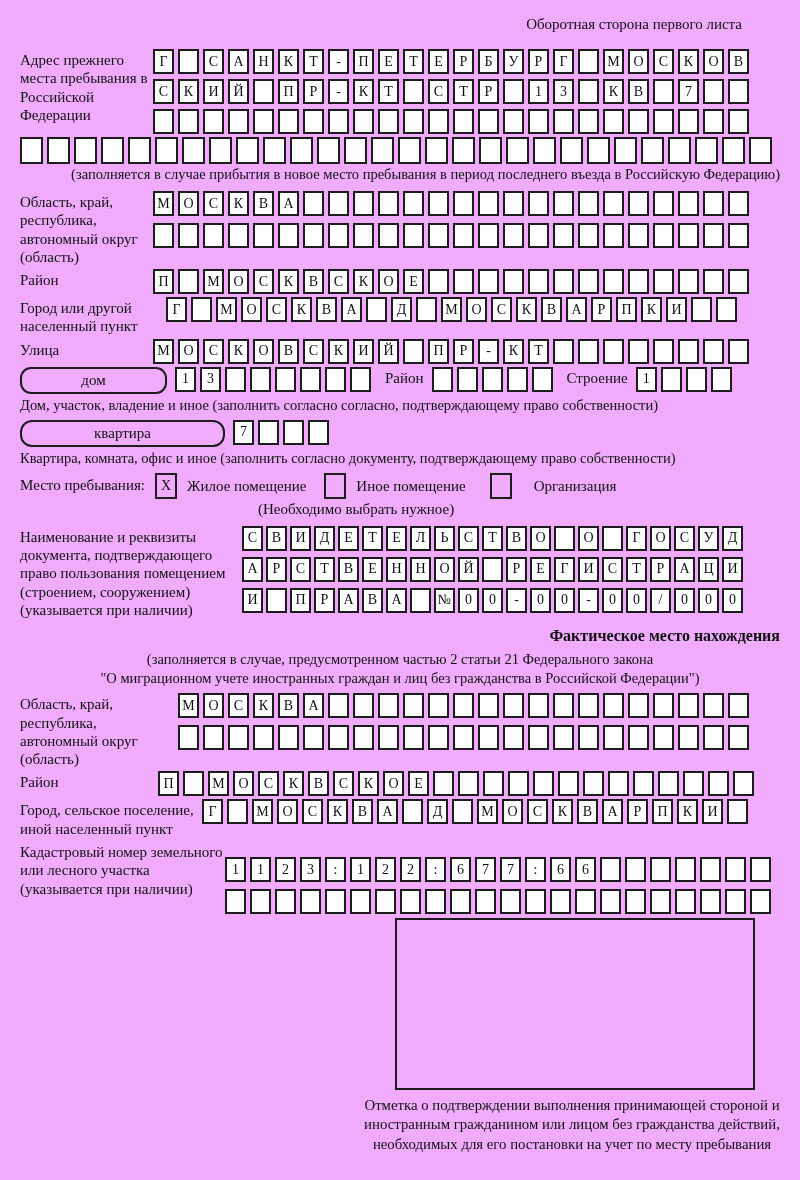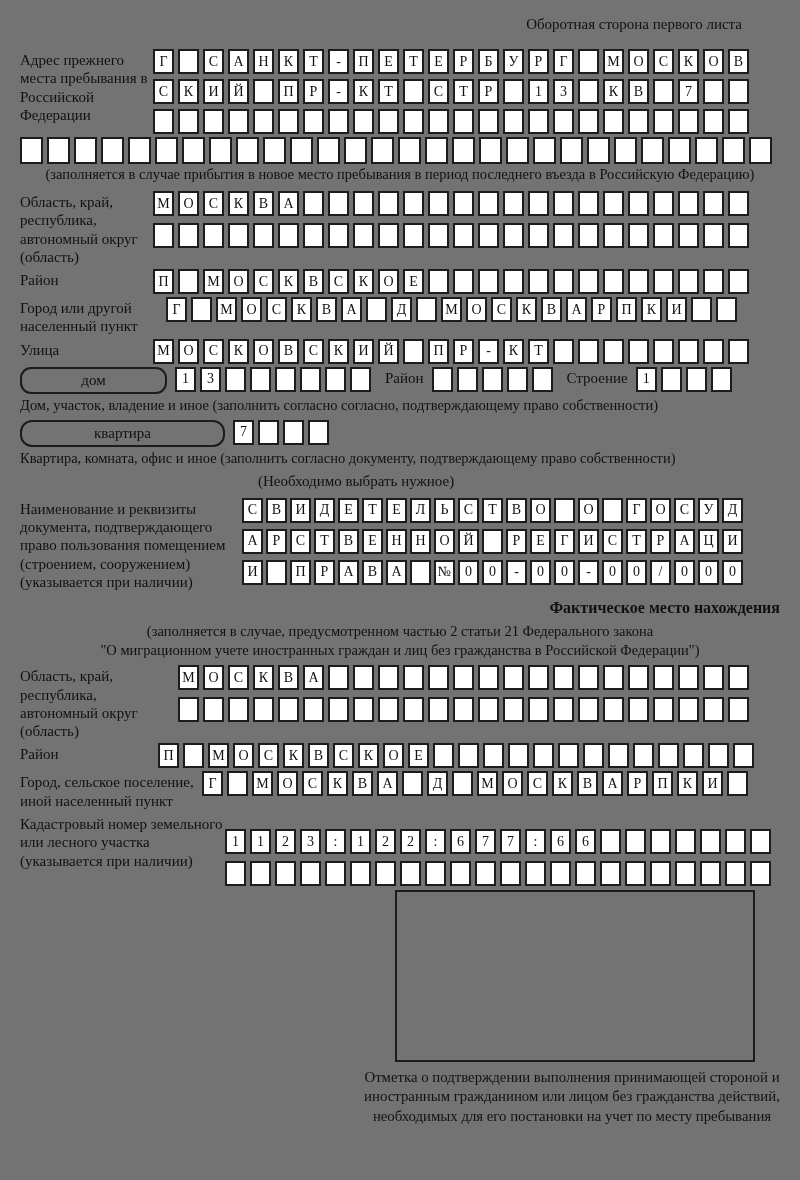--- a/index.html
+++ b/index.html
@@ -1,40 +1,40 @@
 <!DOCTYPE html>
 <html><head>
 <meta charset="utf-8">
 <style>
   html,body{margin:0;padding:0;background:#fff;}
   .page{
     width:800px;height:1180px;box-sizing:border-box;
     padding:4px 20px 0;
     font-family:"Liberation Serif","DejaVu Serif",serif;
-    font-size:15px;color:#111;background:#737373;overflow:hidden;
+    font-size:15px;color:#111;background:#f0abfc;overflow:hidden;
   }
   .side-note{text-align:right;margin:12px 38px 16px 0;font-size:15px;}
   .row{display:flex;align-items:flex-start;margin-bottom:3px;}
   .label{line-height:1.22;flex:none;padding-top:2px;}
   .w130{width:133px;}
   .w140{width:138px;}
   .w158{width:158px;}
   .w182{width:182px;}
   .w205{width:205px;}
   .col{display:flex;flex-direction:column;}
   .cells-row{display:flex;flex:none;}
   .mb5{margin-bottom:5px;}
   .cell{
     flex:none;box-sizing:border-box;width:21px;height:25px;margin-right:4px;
     border:2px solid #1c1c1c;display:flex;align-items:center;justify-content:center;
     font-size:14px;line-height:1;background:#fff;
   }
   .big-row .cell{width:23px;height:27px;margin-right:4px;}
   .doc-rows .cell{margin-right:3px;}
-  .caption{font-size:14.5px;text-align:center;margin:2px 0 8px;}
+  .caption{font-size:14.5px;text-align:right;margin:2px 0 8px;}
   .caption-left{font-size:14.5px;margin:1px 0 6px;}
   .sec-title{text-align:center;font-weight:bold;font-size:16px;margin:2px 0 8px;}
   .sub-title{text-align:right;font-weight:bold;font-size:16px;margin:8px 0 6px;}
   .sub-note{text-align:center;font-size:14.5px;margin:0 0 2px;}
   .wide-box{
     flex:none;box-sizing:border-box;height:27px;border:2px solid #1c1c1c;
     display:flex;align-items:center;justify-content:center;margin-right:8px;
   }
   .house-box{width:147px;border-radius:11px;}
   .apt-box{width:205px;border-radius:12px;}
@@ -360,20 +360,29 @@
     <div class="wide-box apt-box">квартира</div>
     <div class="cells-row">
         <div class="cell">7</div>
         <div class="cell"></div>
         <div class="cell"></div>
         <div class="cell"></div>
       </div>
   </div>
   <div class="caption-left">Квартира, комната, офис и иное (заполнить согласно документу, подтверждающему право собственности)</div>
 
+  <div class="row stay-row">
+    <span>Место пребывания:</span>
+    <div class="checkbox">X</div>
+    <span class="opt">Жилое помещение</span>
+    <div class="checkbox" style="margin-left:18px;"></div>
+    <span class="opt">Иное помещение</span>
+    <div class="checkbox" style="margin-left:24px;margin-right:22px;"></div>
+    <span class="opt">Организация</span>
+  </div>
   <div class="choose-note">(Необходимо выбрать нужное)</div>
 
   <div class="row doc-rows">
     <div class="label" style="width:222px;">Наименование и реквизиты документа, подтверждающего право пользования помещением (строением, сооружением) (указывается при наличии)</div>
     <div class="col">
       <div class="cells-row doc-row-gap">
           <div class="cell">С</div>
           <div class="cell">В</div>
           <div class="cell">И</div>
           <div class="cell">Д</div>

